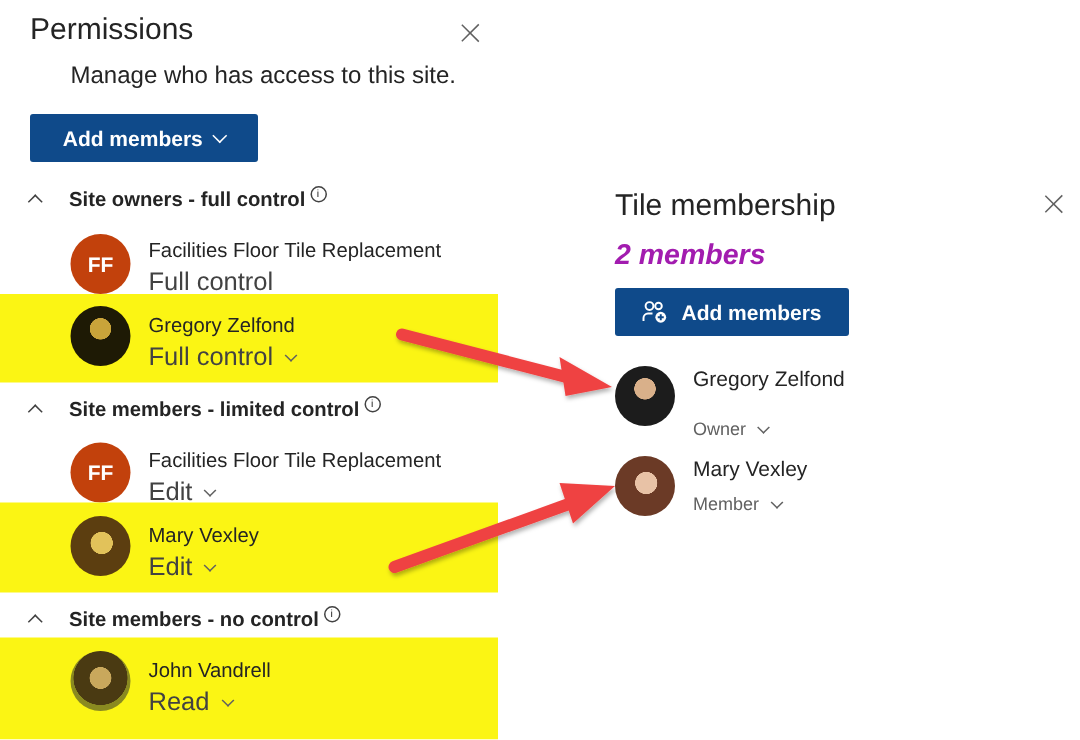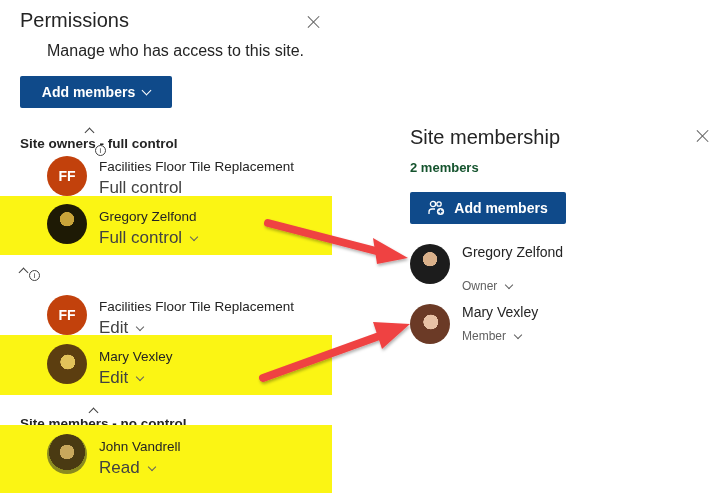--- a/index.html
+++ b/index.html
@@ -22,21 +22,21 @@
     font-weight: bold; font-size: 14px; display: flex; align-items: center; justify-content: center; gap: 8px;
   }
   .chev {
     display: inline-block; width: 6px; height: 6px; border-right: 1.3px solid currentColor; border-bottom: 1.3px solid currentColor;
     transform: rotate(45deg); margin-top: -4px;
   }
   .chev-up {
     display: inline-block; width: 6px; height: 6px; border-left: 1.3px solid #424242; border-top: 1.3px solid #424242;
     transform: rotate(45deg);
   }
-  .section-header { position: absolute; left: 20px; font-size: 13.5px; font-weight: bold; color: #242424; display: flex; align-items: center; flex-direction: column; }
+  .section-header { position: absolute; left: 20px; font-size: 13.5px; font-weight: bold; color: #242424; display: flex; align-items: center; }
   .section-header .chev-up { margin-right: 19px; margin-top: 4px; }
   .info-icon {
     display: inline-block; width: 9px; height: 9px; border: 1px solid #424242; border-radius: 50%;
     font-size: 7px; line-height: 9px; text-align: center; font-weight: normal; margin-left: 3px; margin-top: -6px;
   }
   .highlight { position: absolute; left: 0; width: 332px; background: #fbf514; }
   .avatar {
     position: absolute; width: 40px; height: 40px; border-radius: 50%; overflow: hidden;
   }
   .avatar-ff { background: #c2410c; color: #fff; font-weight: bold; font-size: 14px; display: flex; align-items: center; justify-content: center; }
@@ -84,20 +84,21 @@
     <div class="avatar photo-greg-hl" style="left:47px; top:204px;"></div>
     <div class="name" style="left:99px; top:209px;">Gregory Zelfond</div>
     <div class="role" style="left:99px; top:228px;">
       <span>Full control</span>
       <span class="chev"></span>
     </div>
   </div>
 
   <div class="section-header" style="top:265px;">
     <span class="chev-up"></span>
+    <span>Site members - limited control</span>
     <span class="info-icon">i</span>
   </div>
 
   <div>
     <div class="avatar avatar-ff" style="left:47px; top:295px;">FF</div>
     <div class="name" style="left:99px; top:299px; width:198px; overflow:hidden;">Facilities Floor Tile Replacement</div>
     <div class="role" style="left:99px; top:318px;">
       <span>Edit</span>
       <span class="chev"></span>
     </div>
@@ -124,23 +125,23 @@
     <div class="avatar photo-john-hl" style="left:47px; top:434px;"></div>
     <div class="name" style="left:99px; top:439px;text-align:center;">John Vandrell</div>
     <div class="role" style="left:99px; top:458px;text-align:center;">
       <span>Read</span>
       <span class="chev"></span>
     </div>
   </div>
 </div>
 
 <div>
-  <div class="abs title" style="left:410px; top:126px;">Site membership</div>
+  <div class="abs title" style="left:410px; top:126px;">Tile membership</div>
   <div class="close-x" style="left:696px; top:129px;"></div>
-  <div class="abs" style="left:410px; top:160px; font-size:13px; font-weight:bold; color:#14532d;">2 members</div>
+  <div class="abs" style="left:410px; top:160px; font-size:19px; font-weight:bold; color:#a21caf;font-style:italic;">2 members</div>
   <div class="btn-primary" style="left:410px; top:192px; width:156px; height:32px;">
     <svg width="18" height="16" viewBox="0 0 18 16">
       <circle cx="5" cy="4" r="2.6" fill="none" stroke="#fff" stroke-width="1.3"></circle>
       <path d="M1 14 v-2 a3 3 0 0 1 3 -3 h3" fill="none" stroke="#fff" stroke-width="1.3"></path>
       <circle cx="11" cy="4" r="2.2" fill="none" stroke="#fff" stroke-width="1.3"></circle>
       <circle cx="12.5" cy="11.5" r="3.6" fill="#fff"></circle>
       <path d="M12.5 9.5 v4 M10.5 11.5 h4" stroke="#0f4a8a" stroke-width="1.3"></path>
     </svg>
     <span>Add members</span>
   </div>

